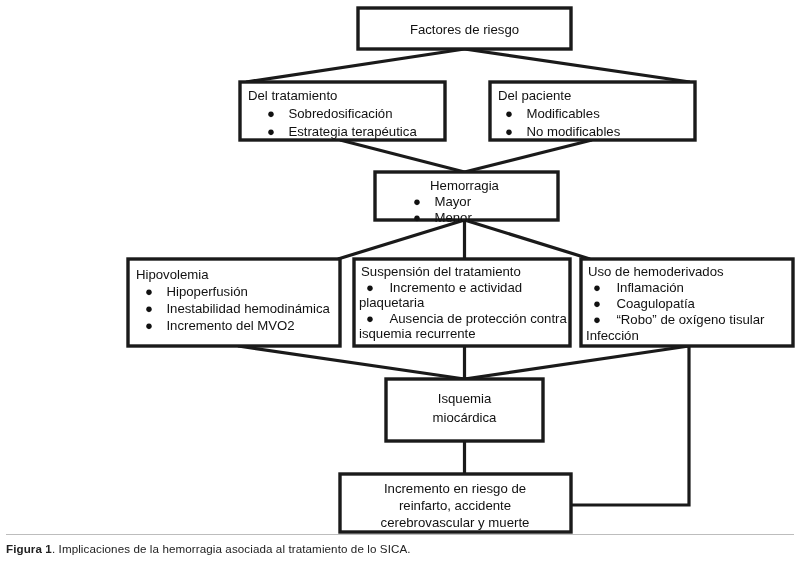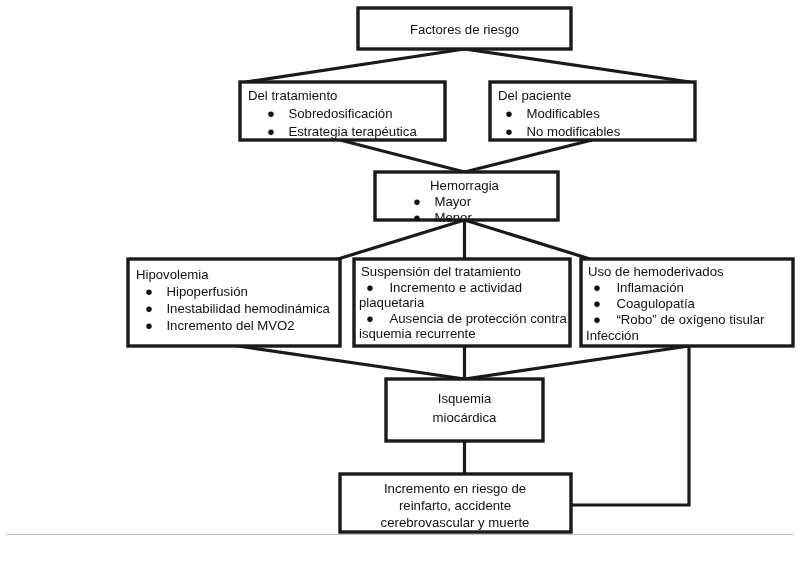--- a/index.html
+++ b/index.html
@@ -240,14 +240,17 @@
       </text>
       <text class="node-text" x="455" y="523" text-anchor="middle">
         <tspan class="center-line">cerebrovascular y muerte</tspan>
       </text>
     </g>
 
   </svg>
 
   <div class="rule"></div>
 
+  <div class="caption">
+    <b>Figura 1</b><span>. </span><span class="cap-text">Implicaciones de la hemorragia asociada al tratamiento de lo SICA.</span>
+  </div>
 
 </div>
 
 </body></html>

